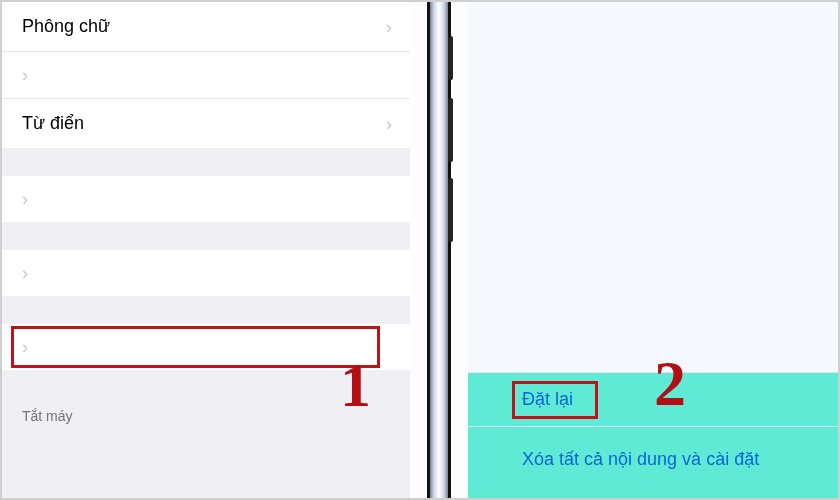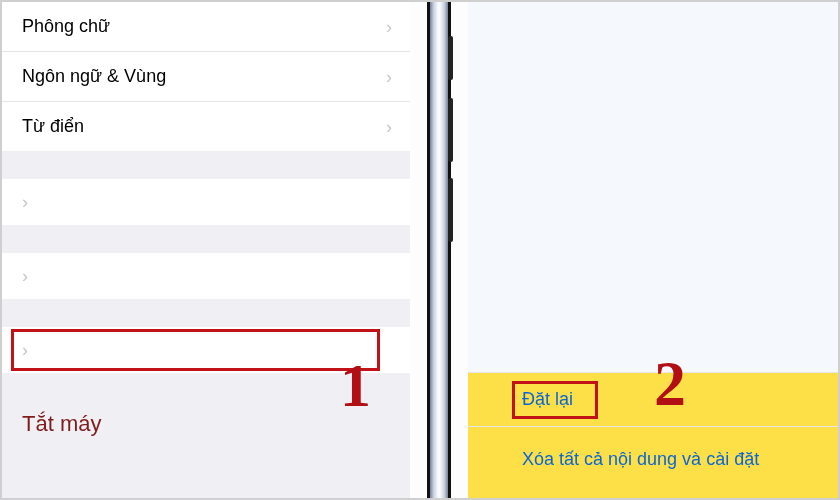--- a/index.html
+++ b/index.html
@@ -52,22 +52,22 @@
   .hl-box-1 {
     position: absolute;
     left: 9px;
     right: 30px;
     top: 2px;
     bottom: 2px;
     border: 3px solid #c01217;
     pointer-events: none;
   }
   .shutdown {
-    font-size: 22px;
-    color: #7f1d1d;
+    font-size: 14px;
+    color: #737373;
     padding: 10px 20px 14px;
   }
   .step1 {
     position: absolute;
     color: #b20f14;
     font-family: Georgia, "Times New Roman", serif;
     font-weight: 700;
     font-size: 62px;
     left: 338px;
     top: 352px;
@@ -107,21 +107,21 @@
   
   .right {
     flex: 1;
     height: 100%;
     background: #f5f8fc;
     position: relative;
   }
   .right-content {
     position: absolute;
     left: 0; right: 0; bottom: 0;
-    background: #fde047;
+    background: #5eead4;
     border-top: 1px solid #e5e5ea;
   }
   .right-row {
     padding: 16px 0 16px 54px;
     font-size: 18px;
     color: #0a66d6;
     border-bottom: 1px solid #e5e5ea;
     position: relative;
   }
   .right-row:last-child { border-bottom: none; padding-bottom: 28px; padding-top: 22px; }
@@ -152,21 +152,20 @@
 <div class="stage">
 
   <div class="left">
 
     <div class="group">
       <div class="row">
         <span>Phông chữ</span>
         <span class="chev">›</span>
       </div>
       <div class="row">
-        <span>Ngôn ngữ &amp; Vùng</span>
         <span class="chev">›</span>
       </div>
       <div class="row">
         <span>Từ điển</span>
         <span class="chev">›</span>
       </div>
     </div>
 
     <div class="group">
       <div class="row">

